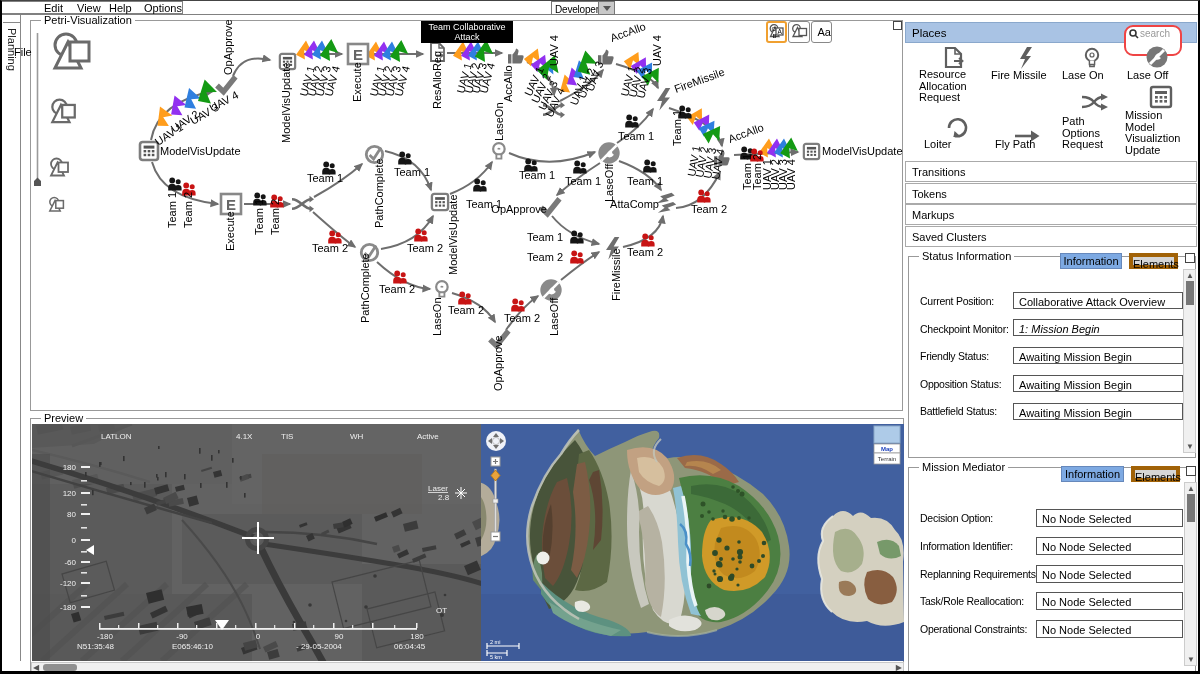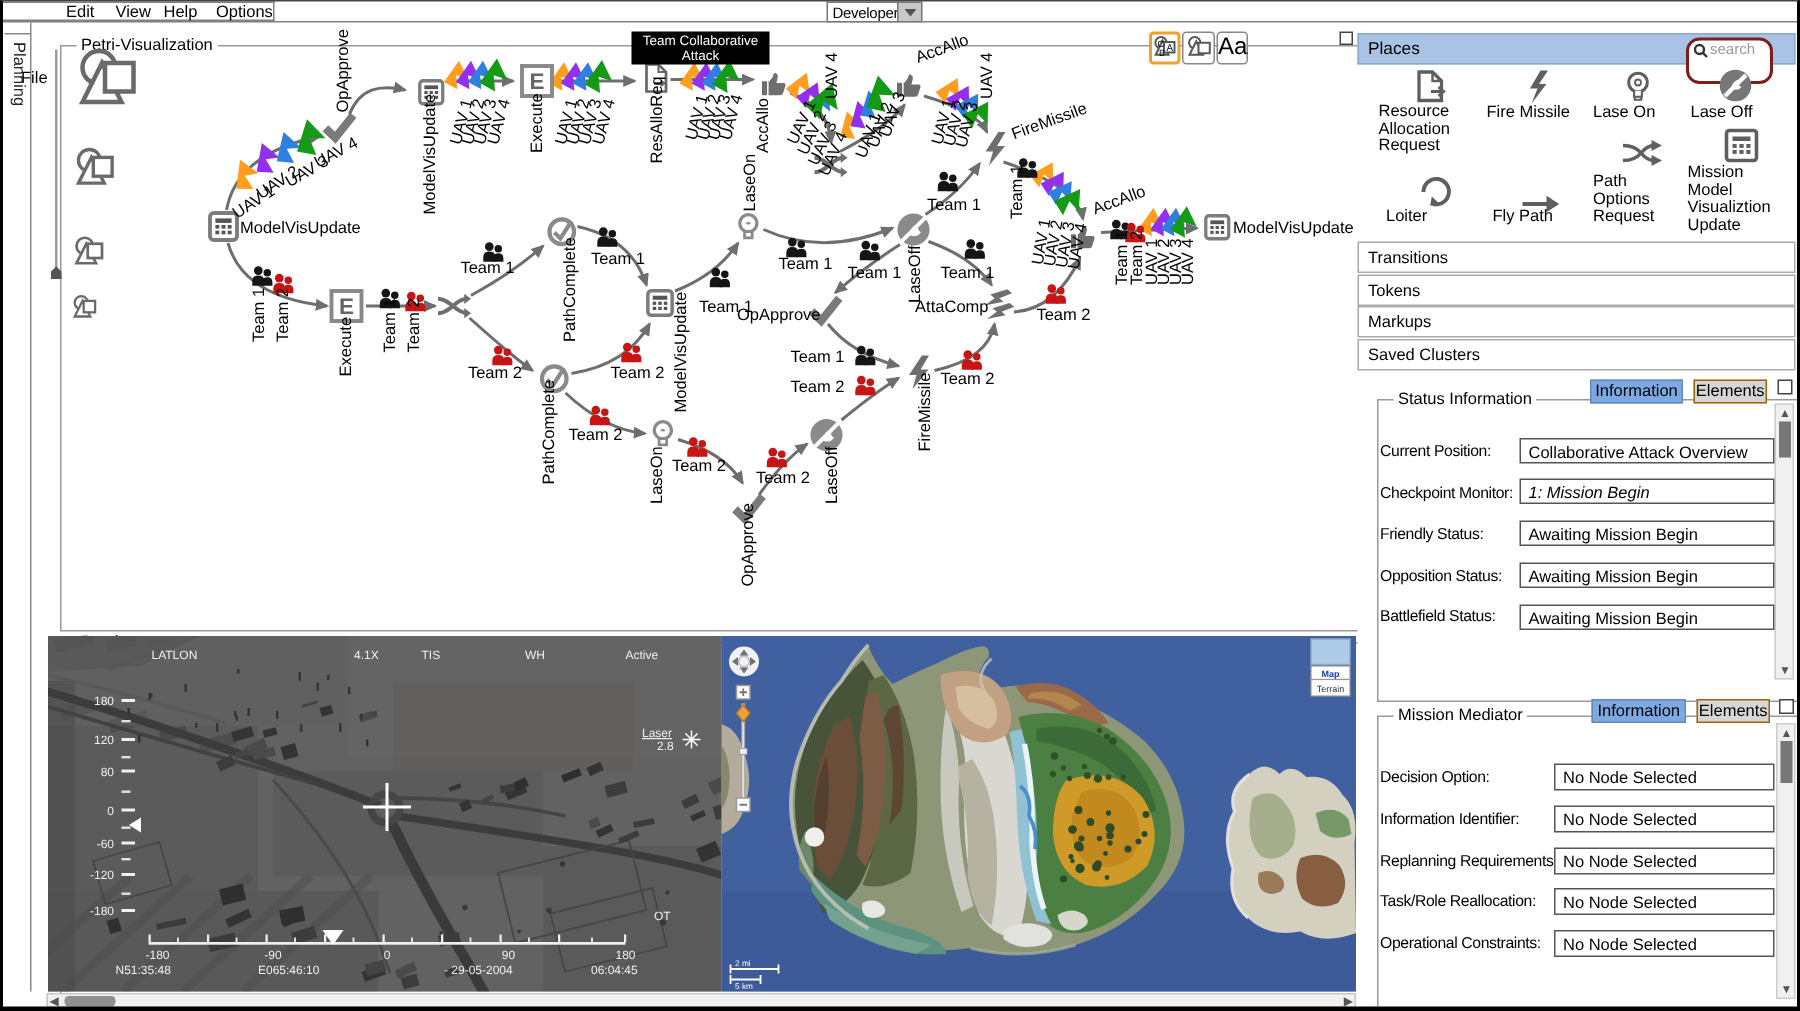--- a/index.html
+++ b/index.html
@@ -14,53 +14,53 @@
 .mi{position:absolute;top:1px;font-size:11px;}
 #developer{left:551px;top:1px;width:64px;height:14px;font-size:10.5px;border:1px solid #777;background:#fff;box-sizing:border-box;z-index:12;}
 #developer span{position:absolute;left:3px;top:1.5px;font-size:10px;letter-spacing:-0.2px;}
 #devbtn{right:0;top:0;width:15px;height:12px;background:#c8c8c8;border-left:1px solid #777;position:absolute;}
 #devbtn:after{content:"";position:absolute;left:4px;top:4px;border-left:4px solid transparent;border-right:4px solid transparent;border-top:5px solid #555;}
 
 #planline{left:20px;top:15px;width:1px;height:646px;background:#888;}
 #planning{left:18px;top:28px;font-size:11px;transform:rotate(90deg);transform-origin:0 0;white-space:nowrap;color:#222;}
 #plantop{left:3px;top:22px;width:17px;height:1px;background:#888;}
 
-fieldset{position:absolute;border:1px solid #999;margin:10px;padding:0;box-sizing:border-box;background:transparent;}
+fieldset{position:absolute;border:1px solid #999;margin:0;padding:0;box-sizing:border-box;background:transparent;}
 fieldset legend{font-size:11px;margin-left:10px;padding:0 3px;background:#fff;}
 #fs-petri{left:30px;top:14px;width:873px;height:397px;background:#fff;}
 #fs-preview{left:30px;top:412px;width:874px;height:260px;background:#fff;}
 
 #net{left:0;top:0;z-index:5;}
 
 .tbtn{position:absolute;box-sizing:border-box;background:#fff;border:1px solid #888;border-radius:3px;}
 #tb1{left:766px;top:21px;width:21px;height:22px;border:2px solid #f0a030;}
 #tb2{left:788px;top:21px;width:22px;height:22px;}
-#tb3{left:811px;top:21px;width:21px;height:22px;font-size:16px;text-align:center;line-height:20px;}
+#tb3{left:811px;top:21px;width:21px;height:22px;font-size:11px;text-align:right;line-height:20px;}
 #petricheck{left:893px;top:21px;width:9px;height:9px;border:1px solid #444;background:#fff;box-sizing:border-box;}
 
 #tooltip{left:421px;top:21px;width:92px;height:22px;background:#000;color:#fff;font-size:9px;text-align:center;line-height:10px;padding-top:1px;box-sizing:border-box;z-index:20;}
 
 #img1{left:32px;top:424px;width:449px;height:237px;overflow:hidden;background:#555;}
 #img2{left:481px;top:424px;width:423px;height:237px;overflow:hidden;background:#3f5da1;}
 
 #hscroll{left:31px;top:662px;width:873px;height:10px;background:#f0f0f0;border:1px solid #c8c8c8;box-sizing:border-box;}
 #hthumb{position:absolute;left:11px;top:1px;width:34px;height:7px;background:#909090;border-radius:3px;}
 
 #rpanel{left:905px;top:15px;width:292px;height:656px;background:#fff;z-index:8;}
 #placeshdr{position:absolute;left:0;top:7px;width:292px;height:21px;background:#a9c3e4;border:1px solid #8aa8cc;box-sizing:border-box;}
 #placeshdr .t{position:absolute;left:6px;top:4px;font-size:11.5px;}
-#searchbox{position:absolute;right:14px;top:2px;width:58px;height:31px;border:2px solid #7f1d1d;border-radius:9px;background:#fff;box-sizing:border-box;}
+#searchbox{position:absolute;right:14px;top:2px;width:58px;height:31px;border:2px solid #ef4444;border-radius:9px;background:#fff;box-sizing:border-box;}
 #searchbox span{position:absolute;left:14px;top:1px;color:#999;font-size:10px;}
 .acc{position:absolute;left:0;width:292px;height:21px;background:#fff;border:1px solid #aaa;box-sizing:border-box;font-size:11px;}
 .acc span{position:absolute;left:6px;top:4px;}
 .plabel{position:absolute;font-size:11px;line-height:11.5px;}
 #fs-status{left:3px;top:235px;width:288px;height:208px;}
 #fs-mm{left:3px;top:446px;width:288px;height:211px;}
 .tab1{position:absolute;background:#7da9e2;border:1px solid #6688bb;box-sizing:border-box;text-align:center;font-size:11px;}
-.tab2{position:absolute;background:#d6d6d6;border:1px solid #a16207;box-sizing:border-box;text-align:center;font-size:11px;}
+.tab2{position:absolute;background:#d6d6d6;border:4px solid #a16207;box-sizing:border-box;text-align:center;font-size:11px;}
 .flabel{position:absolute;font-size:10.5px;white-space:nowrap;letter-spacing:-0.25px;}
 .finput{position:absolute;border:1px solid #555;background:#fff;font-size:11px;padding:3px 0 0 5px;box-sizing:border-box;}
 .vscroll{position:absolute;width:13px;background:#f0f0f0;border:1px solid #ccc;box-sizing:border-box;}
 .vthumb{position:absolute;left:2px;width:8px;background:#777;}
 .fcheck{position:absolute;width:10px;height:10px;border:1px solid #444;background:#fff;box-sizing:border-box;}
 </style>
 </head>
 <body>
 <div class="abs" id="menubar">
   <div class="abs" id="menubox"></div>

